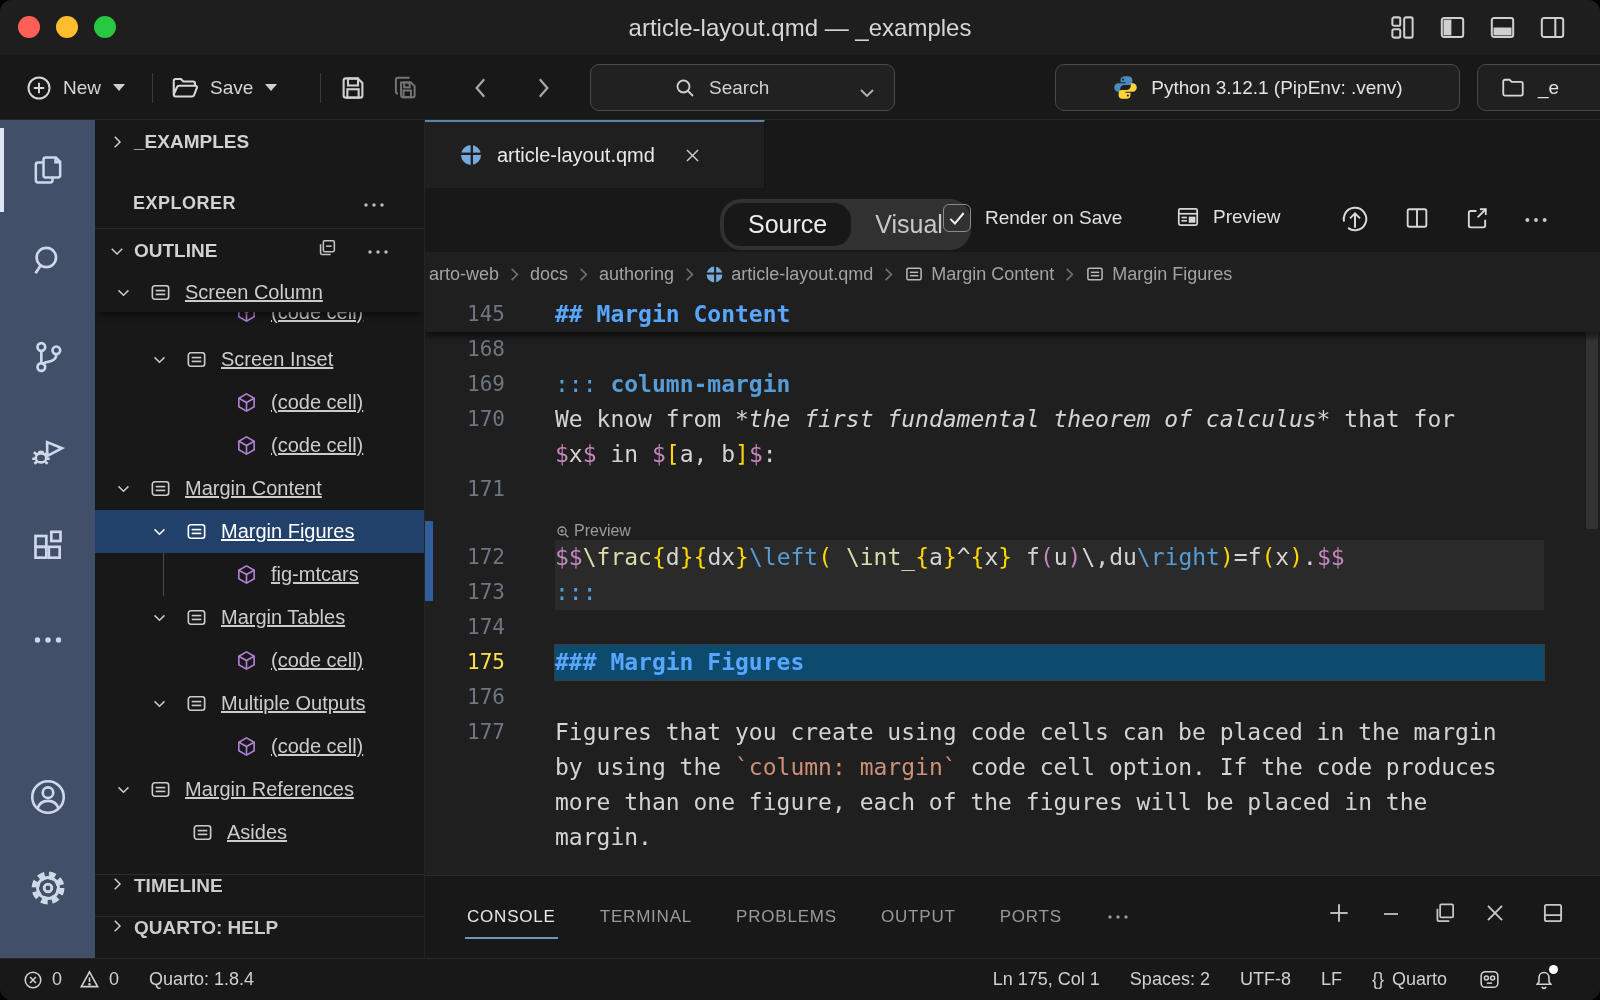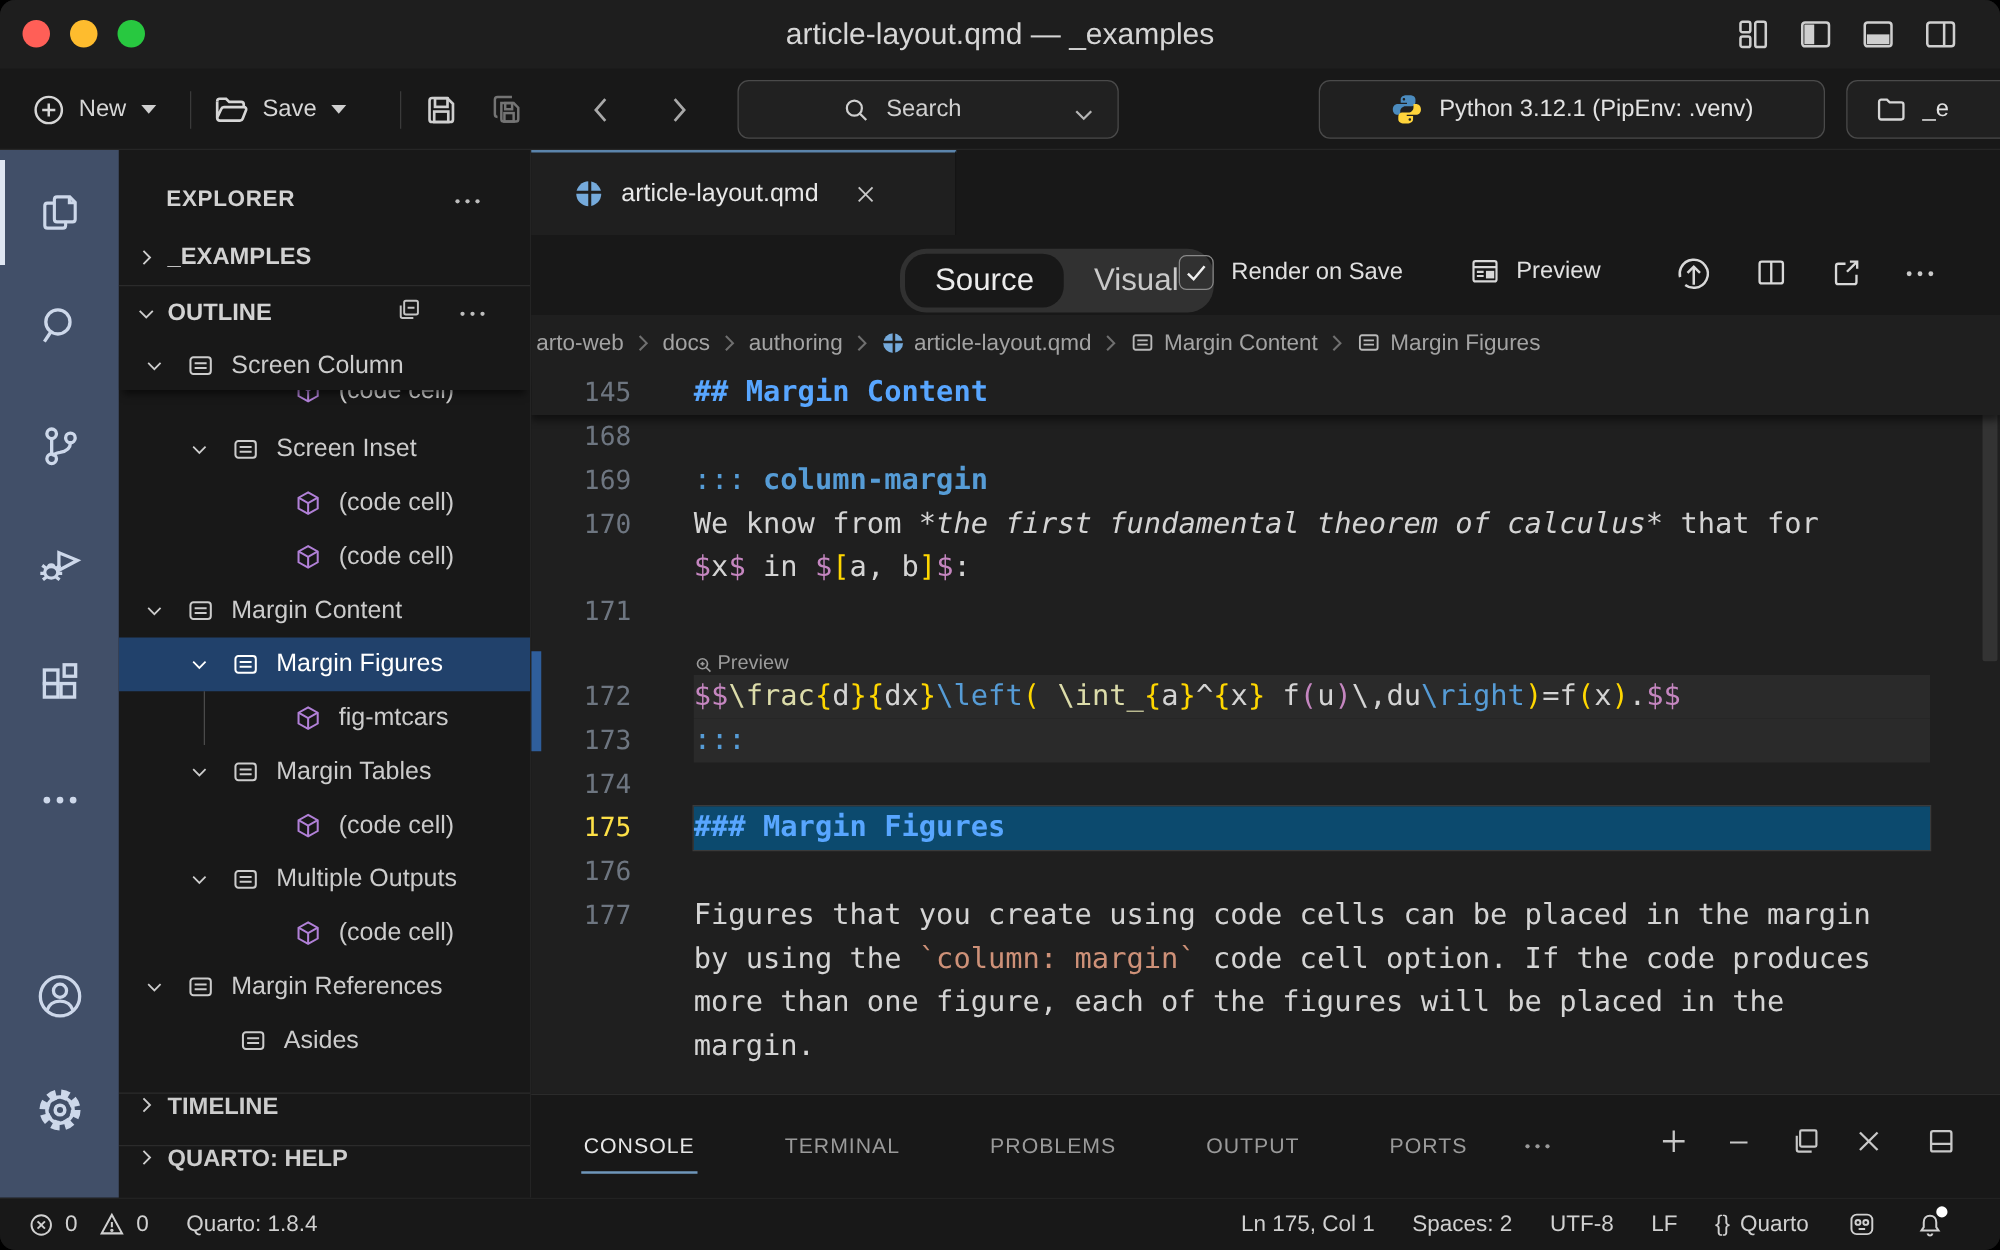--- a/index.html
+++ b/index.html
@@ -40,21 +40,21 @@
   .explorer-h{height:64px;padding:14px 0 0 38px;font-size:18px;font-weight:bold;letter-spacing:.5px;position:relative;}
   .explorer-h .dots{position:absolute;right:38px;top:30px;}
   .ws-row{height:44px;padding-left:13px;font-size:19px;font-weight:bold;display:flex;align-items:center;gap:8px;}
   .outline-h{height:44px;border-top:1px solid #2b2b2b;padding-left:13px;font-size:19px;font-weight:bold;display:flex;align-items:center;gap:8px;position:relative;}
   .outline-h .oh-icons{position:absolute;right:34px;display:flex;gap:28px;align-items:center;}
   .otree{flex:none;}
   .orow{height:43px;display:flex;align-items:center;font-size:20px;color:#cccccc;position:relative;}
   .orow .indent{flex:none;}
   .orow .chev{flex:none;width:34px;display:flex;align-items:center;}
   .orow .oicon{flex:none;width:32px;display:flex;align-items:center;}
-  .orow .olabel{white-space:nowrap;padding-left:4px;}
+  .orow .olabel{white-space:nowrap;padding-left:4px;text-decoration:underline;}
   .orow.selected{background:#21416b;color:#fff;}
   .orow.sticky{box-shadow:0 6px 6px -3px rgba(0,0,0,.55);position:relative;z-index:2;background:#181818;height:40px;}
   .orow.clipped{height:26px;overflow:hidden;}
   .orow.clipped>*{transform:translateY(-13px);}
   .orow .guide{display:none;position:absolute;left:68px;top:0;width:1px;height:100%;background:#4a4a4a;}
   .orow.guided .guide{display:block;}
   .sb-foot{height:42px;border-top:1px solid #2b2b2b;padding-left:13px;font-size:19px;font-weight:bold;display:flex;align-items:flex-start;gap:8px;}
 
   
   .editor{flex:1;display:flex;flex-direction:column;min-width:0;background:#181818;}
@@ -93,21 +93,21 @@
   .tk-khaki{color:#dcdcaa;}
   .tk-gold{color:#ffd700;}
   .tk-pink{color:#c586c0;}
   .tk-txt{color:#d4d4d4;}
   .tk-ital{color:#d4d4d4;font-style:italic;}
   .tk-org{color:#ce9178;}
   .bluebar{position:absolute;left:0;top:225px;width:8px;height:80px;background:#2f5e9b;}
   .vthumb{position:absolute;right:2px;top:8px;width:12px;height:225px;background:#434343;opacity:.55;border-radius:2px;}
 
   .panel{height:83px;flex:none;border-top:1px solid #2b2b2b;background:#181818;display:flex;align-items:center;position:relative;}
-  .ptabs{display:flex;align-items:center;gap:72px;padding-left:42px;font-size:17px;letter-spacing:.8px;color:#9a9a9a;}
+  .ptabs{display:flex;align-items:center;gap:44px;padding-left:42px;font-size:17px;letter-spacing:.8px;color:#9a9a9a;}
   .ptab{position:relative;padding:8px 0;}
   .ptab.active{color:#e7e7e7;}
   .ptab.active::after{content:"";position:absolute;left:-2px;right:-2px;bottom:-4px;height:2px;background:#6f96ba;}
   .pdots{margin-left:44px;display:flex;}
   .pic{position:absolute;top:24px;display:flex;}
 
   
   .statusbar{height:42px;background:#181818;border-top:1px solid #262626;display:flex;align-items:center;
              justify-content:space-between;padding:0 44px 0 22px;font-size:18px;color:#d0d0d0;}
   .st-l,.st-r{display:flex;align-items:center;gap:30px;}
@@ -285,33 +285,33 @@
       <div class="act-ic" style="top:746px">
         <svg width="42" height="42" viewBox="0 0 24 24" fill="none" stroke="#cdd8ea">
             <circle cx="12" cy="12" r="7.2" stroke-width="4.4" stroke-dasharray="3.4 2.3"></circle>
             <circle cx="12" cy="12" r="6" stroke-width="1.6"></circle>
             <circle cx="12" cy="12" r="2.2" stroke-width="1.6"></circle>
           </svg>
       </div>
     </div>
 
     <div class="sidebar">
+      <div class="sb-h ws-row">
+        <svg width="18" height="18" viewBox="0 0 24 24" fill="none" stroke="#cccccc" stroke-width="2">
+            <polyline points="9,5 16,12 9,19"></polyline>
+          </svg>
+        <span>_EXAMPLES</span>
+      </div>
       <div class="sb-h explorer-h">
         <span>EXPLORER</span>
         <span class="dots"><svg width="24" height="10" viewBox="0 0 24 10" fill="#bdbdbd">
               <circle cx="4" cy="5" r="1.7"></circle>
               <circle cx="12" cy="5" r="1.7"></circle>
               <circle cx="20" cy="5" r="1.7"></circle>
             </svg></span>
-      </div>
-      <div class="sb-h ws-row">
-        <svg width="18" height="18" viewBox="0 0 24 24" fill="none" stroke="#cccccc" stroke-width="2">
-            <polyline points="9,5 16,12 9,19"></polyline>
-          </svg>
-        <span>_EXAMPLES</span>
       </div>
       <div class="sb-h outline-h">
         <svg width="18" height="18" viewBox="0 0 24 24" fill="none" stroke="#cccccc" stroke-width="2">
             <polyline points="5,9 12,16 19,9"></polyline>
           </svg>
         <span>OUTLINE</span>
         <span class="oh-icons">
           <span><svg width="22" height="22" viewBox="0 0 24 24" fill="none" stroke="#c4c4c4" stroke-width="1.7">
                 <rect x="8" y="4" width="12" height="12" rx="1.5"></rect>
                 <line x1="11" y1="10" x2="17" y2="10"></line>

